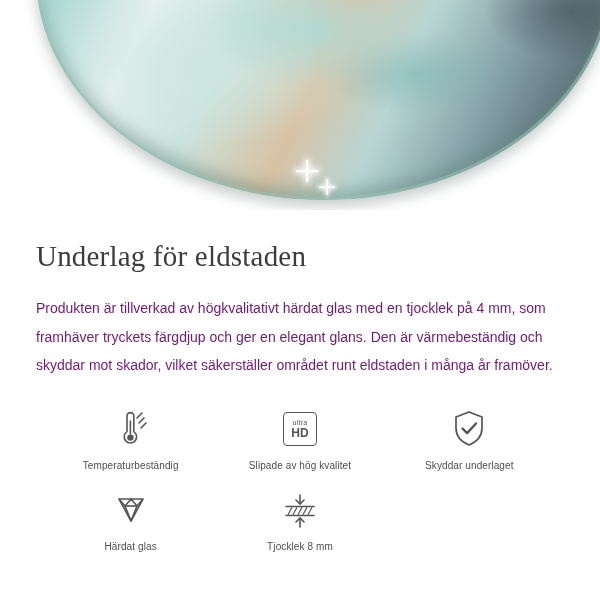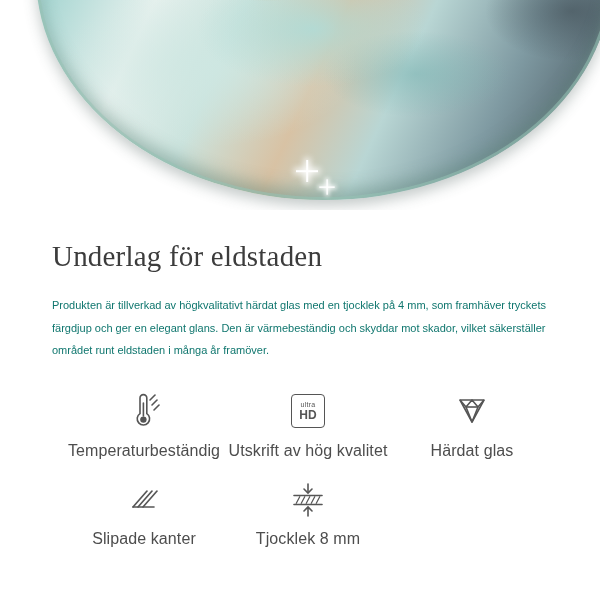--- a/index.html
+++ b/index.html
@@ -82,37 +82,36 @@
     box-shadow: 0 0 6px 2px rgba(255,255,255,0.9);
   }
   .sparkle:before { width: 22px; height: 1.6px; }
   .sparkle:after  { width: 1.6px; height: 22px; }
   .sp1 { left: 296px; top: 160px; }
   .sp2 { left: 316px; top: 176px; transform: scale(0.7); }
 
   
   .content {
     padding: 0 36px;
-    margin-left: 16px;
   }
   .headline {
     margin-top: 26px;
     font-family: "Liberation Serif", serif;
     font-size: 29px;
     line-height: 1.38;
     color: #3c3c3c;
     font-weight: 400;
     letter-spacing: 0.2px;
   }
   .headline .l2 { display: block; }
   .body {
     margin-top: 18px;
-    font-size: 11px;
+    font-size: 14px;
     line-height: 2.05;
-    color: #0f766e;
+    color: #701a75;
     max-width: 528px;
   }
 
   
   .features {
     margin-top: 26px;
     display: grid;
     grid-template-columns: repeat(3, 1fr);
     grid-row-gap: 16px;
     padding: 0 10px;
@@ -124,21 +123,21 @@
     justify-content: flex-end;
   }
   .feature .ico {
     height: 46px;
     display: flex;
     align-items: center;
     justify-content: center;
   }
   .feature .cap {
     margin-top: 8px;
-    font-size: 16px;
+    font-size: 10px;
     color: #4d4d4d;
     text-align: center;
     letter-spacing: 0.1px;
   }
   .ultrahd {
     width: 34px; height: 34px;
     border: 1.6px solid #555;
     border-radius: 4px;
     display: flex;
     flex-direction: column;
@@ -187,51 +186,47 @@
         <div class="cap">Temperaturbeständig</div>
       </div>
 
       <div class="feature">
         <div class="ico">
           <div class="ultrahd">
             <span class="u1">ultra</span>
             <span class="u2">HD</span>
           </div>
         </div>
-        <div class="cap">Utskrift av hög kvalitet</div>
-      </div>
-
+        <div class="cap">Slipade av hög kvalitet</div>
+      </div>
+
+      <div class="feature">
+        <div class="ico">
+          <svg width="40" height="44" viewBox="0 0 40 44">
+            <path d="M20 5 L33 10 v11c0 9-6.6 14.4-13 17-6.4-2.6-13-8-13-17V10z" fill="none" stroke="#555" stroke-width="1.7" stroke-linejoin="round"></path>
+            <path d="M13.5 21.5 l4.6 4.6 L27 16.5" fill="none" stroke="#555" stroke-width="2.4" stroke-linecap="round" stroke-linejoin="round"></path>
+          </svg>
+        </div>
+        <div class="cap">Skyddar underlaget</div>
+      </div>
 
       <div class="feature">
         <div class="ico">
           <svg width="42" height="40" viewBox="0 0 42 40">
             <g fill="none" stroke="#555" stroke-width="1.6" stroke-linejoin="round">
               <path d="M9 9 H33 L21 31 Z"></path>
               <path d="M9 9 L15 16 L21 9 L27 16 L33 9"></path>
               <path d="M15 16 L21 31 L27 16"></path>
               <path d="M15 16 H27"></path>
             </g>
           </svg>
         </div>
         <div class="cap">Härdat glas</div>
       </div>
 
-      <div class="feature">
-        <div class="ico">
-          <svg width="42" height="40" viewBox="0 0 42 40">
-            <g fill="none" stroke="#555" stroke-width="1.6" stroke-linecap="round">
-              <path d="M10 28 L24 12"></path>
-              <path d="M15 28 L29 12"></path>
-              <path d="M20 28 L34 12"></path>
-              <path d="M10 28 H31"></path>
-            </g>
-          </svg>
-        </div>
-        <div class="cap">Slipade kanter</div>
-      </div>
 
       <div class="feature">
         <div class="ico">
           <svg width="44" height="42" viewBox="0 0 44 42">
             <g stroke="#555" stroke-width="1.6" fill="none" stroke-linecap="round">
               <line x1="22" y1="6" x2="22" y2="14"></line>
               <path d="M18 11 L22 15 L26 11"></path>
               <line x1="8" y1="17.5" x2="36" y2="17.5"></line>
               <line x1="8" y1="26.5" x2="36" y2="26.5"></line>
               <line x1="22" y1="38" x2="22" y2="30"></line>

